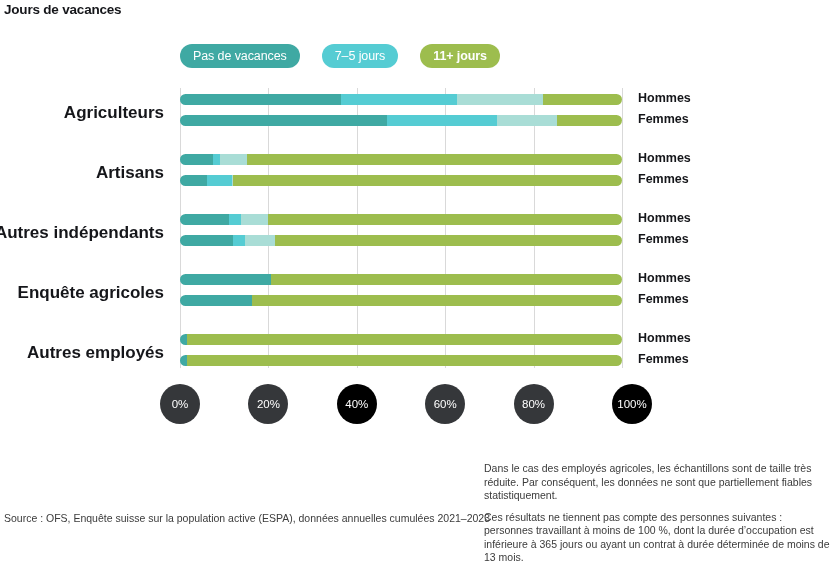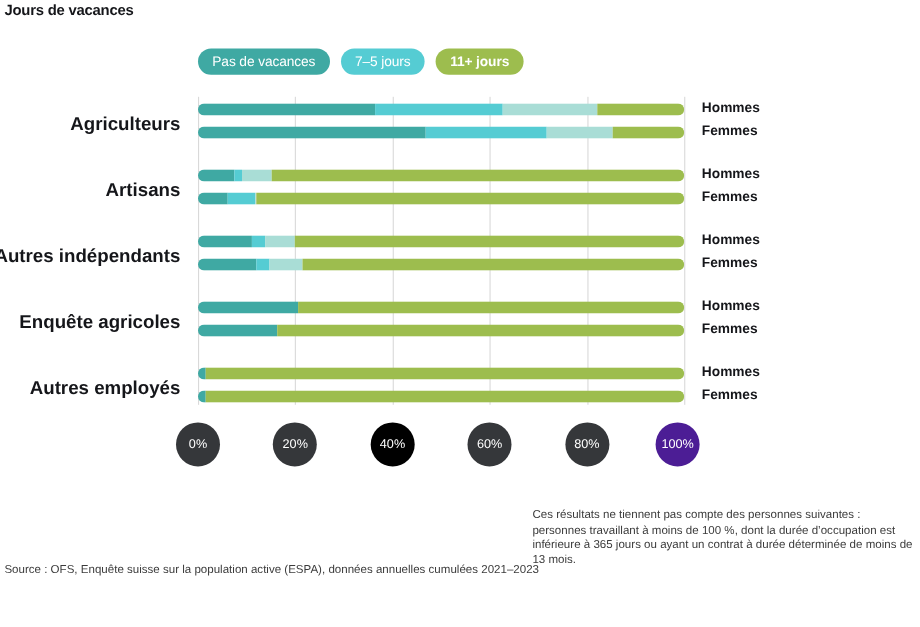--- a/index.html
+++ b/index.html
@@ -26,21 +26,21 @@
     letter-spacing: -0.2px;
     color: #15161a;
   }
 
   
   #legend {
     position: absolute;
     left: 180px;
     top: 44px;
     display: flex;
-    gap: 10px;
+    gap: 22px;
   }
   .legend-chip {
     border-radius: 12px;
     height: 24px;
     line-height: 24px;
     padding: 0 13px;
     color: #ffffff;
     font-size: 12.5px;
     white-space: nowrap;
     letter-spacing: -0.1px;
@@ -248,22 +248,23 @@
     </div>
     <div class="tick-bubble" style="left: 176.8px; background: #000000;">
       <span>40%</span>
     </div>
     <div class="tick-bubble" style="left: 265.2px; background: rgb(53, 55, 58);">
       <span>60%</span>
     </div>
     <div class="tick-bubble" style="left: 353.6px; background: rgb(53, 55, 58);">
       <span>80%</span>
     </div>
-    <div class="tick-bubble" style="left: 436px; background: #4c1d95;">
+    <div class="tick-bubble" style="left: 452px; background: #000000;">
       <span>100%</span>
     </div>
   </div>
 
 <div id="notes">
+  <p>Dans le cas des employés agricoles, les échantillons sont de taille très réduite. Par conséquent, les données ne sont que partiellement fiables statistiquement.</p>
   <p>Ces résultats ne tiennent pas compte des personnes suivantes&nbsp;: personnes travaillant à moins de 100&nbsp;%, dont la durée d’occupation est inférieure à 365  jours ou ayant un contrat à durée déterminée de moins de 13  mois.</p>
 </div>
 
 <div id="source">Source : OFS, Enquête suisse sur la population active (ESPA), données annuelles cumulées 2021–2023</div>
 
 </body></html>

